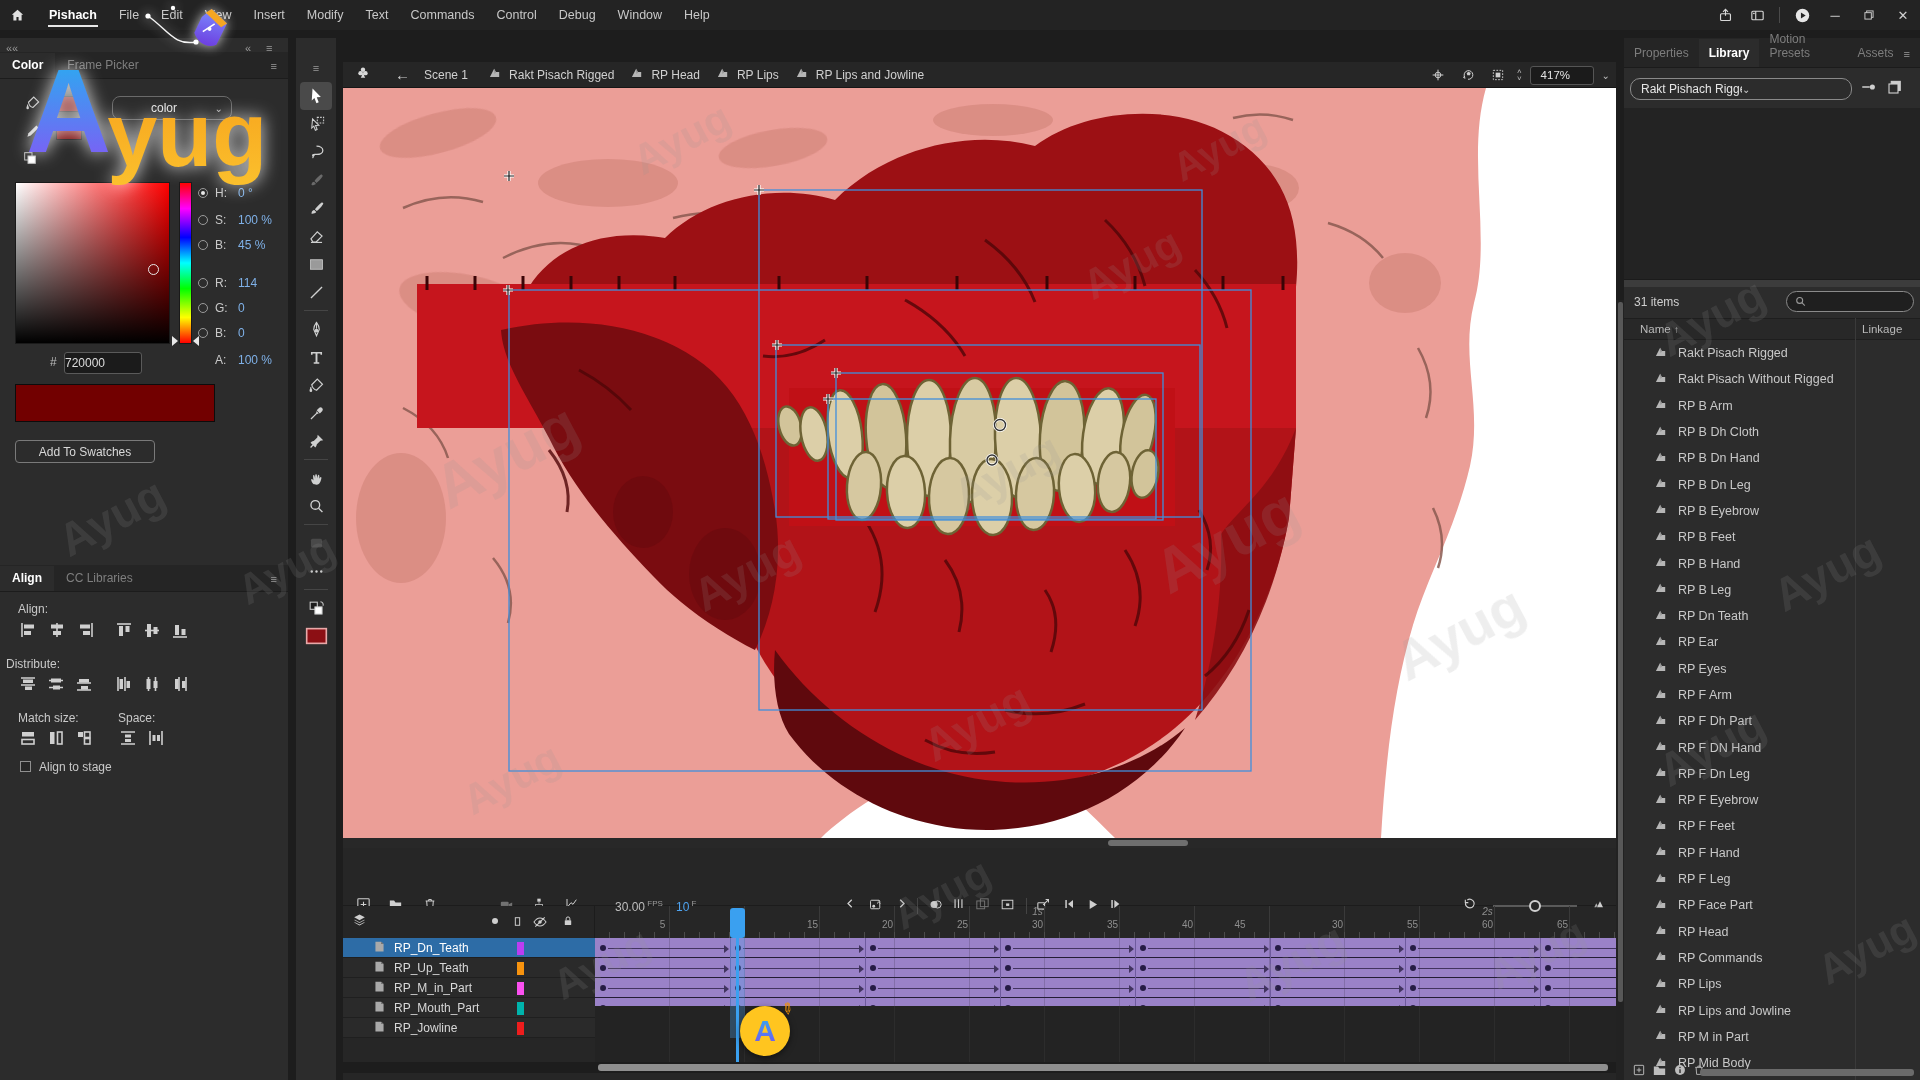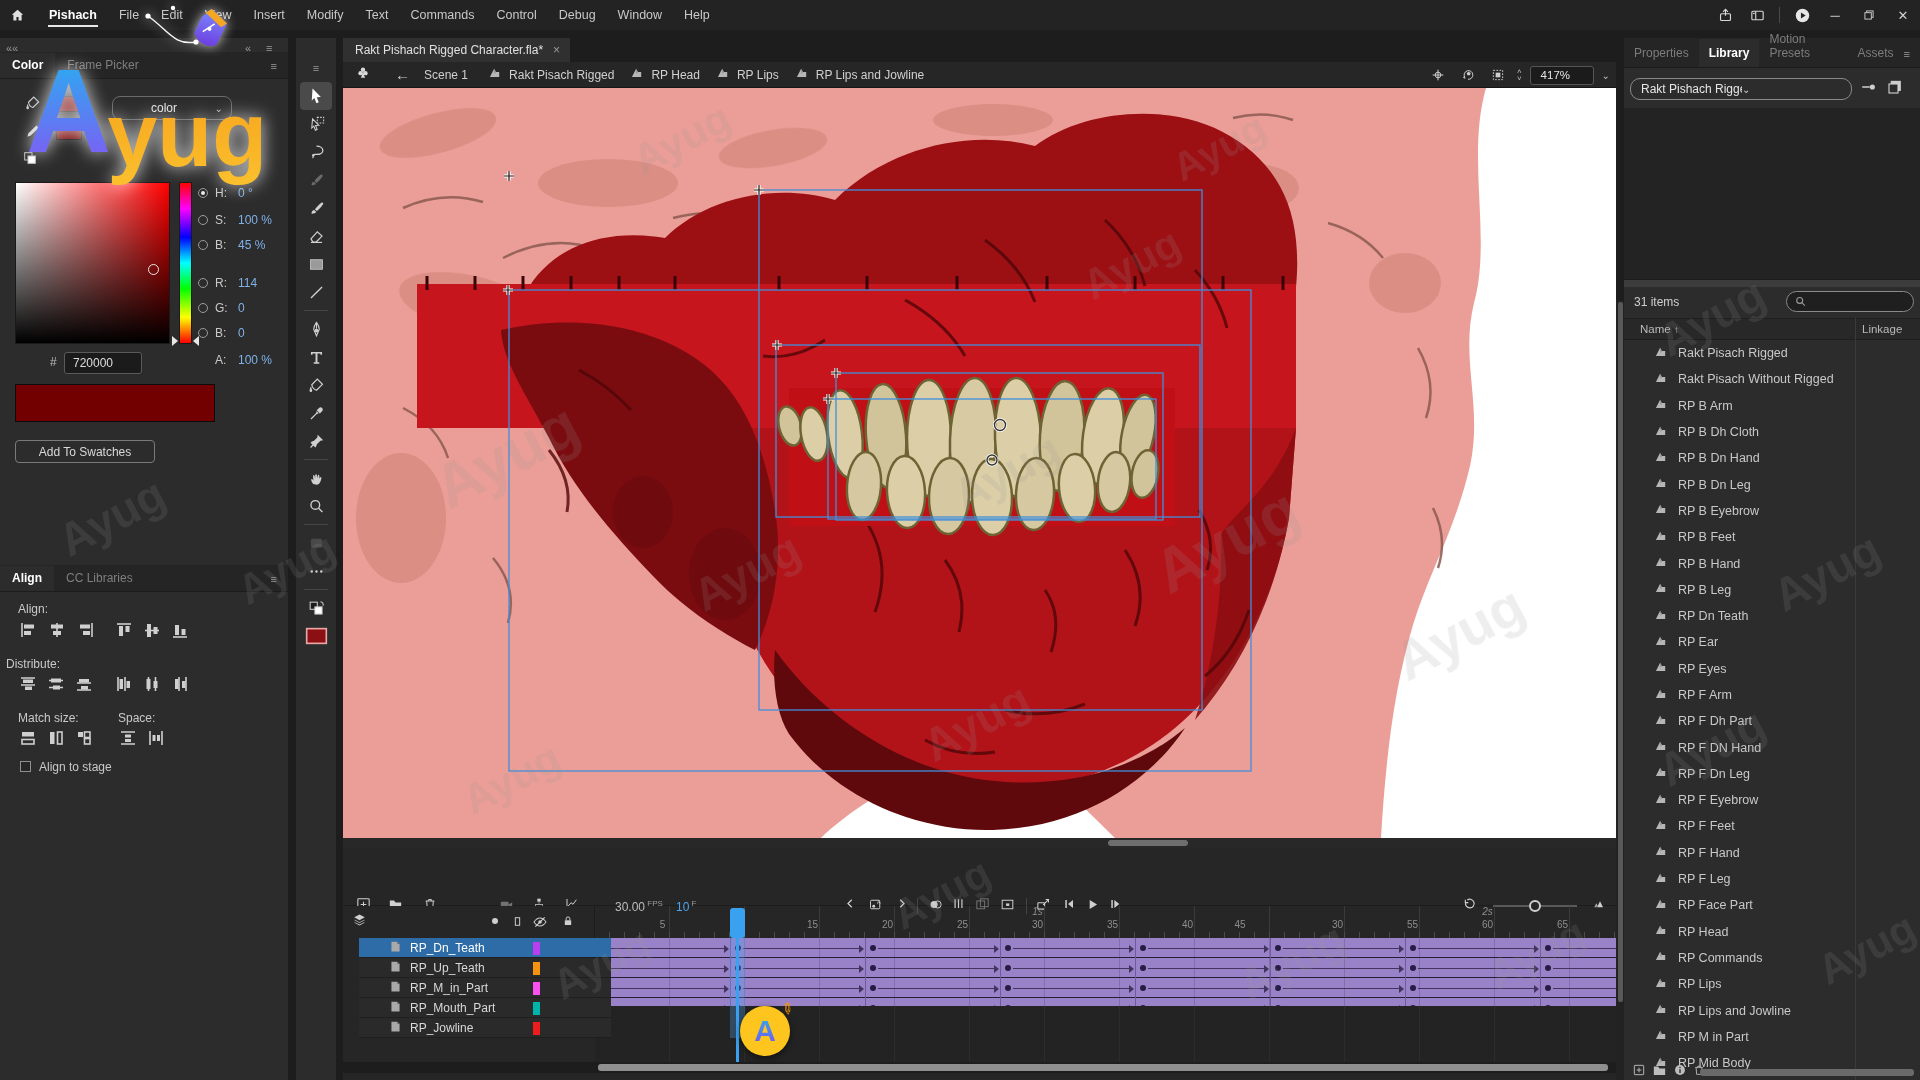--- a/index.html
+++ b/index.html
@@ -32,21 +32,21 @@
   .radio { width:10px; height:10px; border:1px solid #9a9a9a; border-radius:50%; display:inline-block; position:relative; }
   .radio.sel::after { content:""; position:absolute; left:2px; top:2px; width:4px; height:4px; border-radius:50%; background:#e8e8e8; }
   #sb-square { position:absolute; left:15px; top:130px; width:155px; height:162px;
     background:linear-gradient(to bottom, rgba(0,0,0,0), #000 100%), linear-gradient(to right,#ffffff,#ff0000);
     border:1px solid #1a1a1a; }
   #sb-dot { position:absolute; left:148px; top:212px; width:11px; height:11px; border:1.5px solid #e8e8e8; border-radius:50%; }
   #hue-strip { position:absolute; left:179px; top:130px; width:13px; height:162px; border:1px solid #1a1a1a;
     background:linear-gradient(#ff0000,#ff00ff 16%,#0000ff 34%,#00ffff 50%,#00ff00 66%,#ffff00 84%,#ff0000); }
   .hue-arrow { position:absolute; top:284px; width:0; height:0; border-top:5px solid transparent; border-bottom:5px solid transparent; }
   .crow { position:absolute; left:198px; display:flex; align-items:center; gap:7px; font-size:12px; color:#c9c9c9; }
-  #hex-box { position:absolute; left:64px; top:300px; width:78px; height:22px; background:#1b1b1b; border:1px solid #5a5a5a; border-radius:3px; color:#dddddd; font-size:12px; line-height:20px; padding-left:8px; }
+  #hex-box { position:absolute; left:64px; top:300px; width:78px; height:22px; background:#1b1b1b; border:1px solid #5a5a5a; border-radius:3px; color:#dddddd; font-size:12px; line-height:20px; }
   #big-swatch { position:absolute; left:15px; top:332px; width:200px; height:38px; border:1px solid #0c0c0c; }
   #add-swatches { position:absolute; left:15px; top:388px; width:140px; height:23px; border:1px solid #7a7a7a; border-radius:4px; background:transparent; color:#d9d9d9; font-size:12px; }
   .sec-label { position:absolute; font-size:12px; color:#c9c9c9; }
   .aicon { position:absolute; width:24px; height:20px; display:flex; align-items:center; justify-content:center; color:#cfcfcf; }
   #align-check { position:absolute; left:20px; top:196px; width:11px; height:11px; border:1px solid #8f8f8f; background:#262626; }
 
   
   #toolstrip { position:absolute; left:296px; top:38px; width:40px; height:1042px; background:#2c2c2c;
     display:flex; flex-direction:column; align-items:center; padding-top:24px; }
   .tool { width:32px; height:28px; display:flex; align-items:center; justify-content:center; color:#cfd0d0; }
@@ -75,21 +75,21 @@
   #tl-toolbar { position:absolute; left:0; top:20px; width:100%; height:38px; display:flex; align-items:center; border-bottom:1px solid #1c1c1c; }
   .tlb-ico { position:absolute; top:28px; color:#cfcfcf; }
   #tl-head-left { position:absolute; left:0; top:58px; width:252px; height:32px; background:#262626; border-right:1px solid #1c1c1c; }
   #frames-clip { position:absolute; left:252px; top:58px; width:1021px; height:156px; overflow:hidden; }
   .ruler-num { position:absolute; top:13px; font-size:10px; color:#8e8e8e; transform:translateX(-50%); }
   .ruler-sec { position:absolute; top:0px; font-size:10px; font-style:italic; color:#8e8e8e; transform:translateX(-50%); }
   #ruler-ticks { position:absolute; left:0; top:26px; width:1021px; height:6px;
     background:repeating-linear-gradient(to right, transparent 0 14px, #4a4a4a 14px 15px); }
   #ruler-groups { position:absolute; left:0; top:0; width:1021px; height:32px;
     background:repeating-linear-gradient(to right, transparent 0 74px, #3a3a3a 74px 75px); }
-  .layer-row { position:absolute; left:16px; width:252px; height:20px; display:flex; align-items:center; border-bottom:1px solid #1f1f1f; background:#2a2a2a; }
+  .layer-row { position:absolute; left:0; width:252px; height:20px; display:flex; align-items:center; border-bottom:1px solid #1f1f1f; background:#2a2a2a; }
   .layer-row.sel { background:#2d6ca6; }
   .layer-name { font-size:12px; color:#d8d8d8; margin-left:8px; }
   .layer-row.sel .layer-name { color:#ffffff; }
   .layer-chip { position:absolute; left:174px; top:3.5px; width:7px; height:13px; }
   .tween-row { position:absolute; left:0; width:1021px; height:20px; background:#9a82c8; border-bottom:1px solid #241d36; }
   .tween-row::before { content:""; position:absolute; inset:0;
     background:repeating-linear-gradient(to right, transparent 0 74px, rgba(0,0,0,.15) 74px 75px); }
   .kf-dot { position:absolute; top:7px; width:6px; height:6px; border-radius:50%; background:#261c44; }
   .kf-line { position:absolute; top:9.5px; height:1.5px; background:#42345f; }
   .kf-head { position:absolute; top:6.5px; width:0; height:0; border-left:5px solid #42345f; border-top:4px solid transparent; border-bottom:4px solid transparent; }
@@ -524,26 +524,20 @@
           <path d="M17 3.5 q4 .5 3.4 5"></path>
         </svg>
       </div>
       <div class="tool">
         <svg viewBox="0 0 28 22" width="23" height="18">
           <rect x="2" y="2" width="24" height="18" fill="#8c0f14" stroke="#e8a8a8" stroke-width="2"></rect>
         </svg>
       </div>
     </div>
 
-  <div id="doctabbar">
-    <div id="doctab">
-      <span>Rakt Pishach Rigged Character.fla*</span>
-      <span class="x">×</span>
-    </div>
-  </div>
 
   <div id="editbar">
     <span style="margin:0 10px 0 12px;">
       <svg viewBox="0 0 24 24" width="16" height="16" fill="#d8d8d8">
           <circle cx="12" cy="7.2" r="3.3"></circle>
           <circle cx="8.3" cy="12.2" r="3.3"></circle>
           <circle cx="15.7" cy="12.2" r="3.3"></circle>
           <path d="M11 11 C11 15 9.8 17.5 8.6 19 H15.4 C14.2 17.5 13 15 13 11 Z"></path>
         </svg>
     </span>

